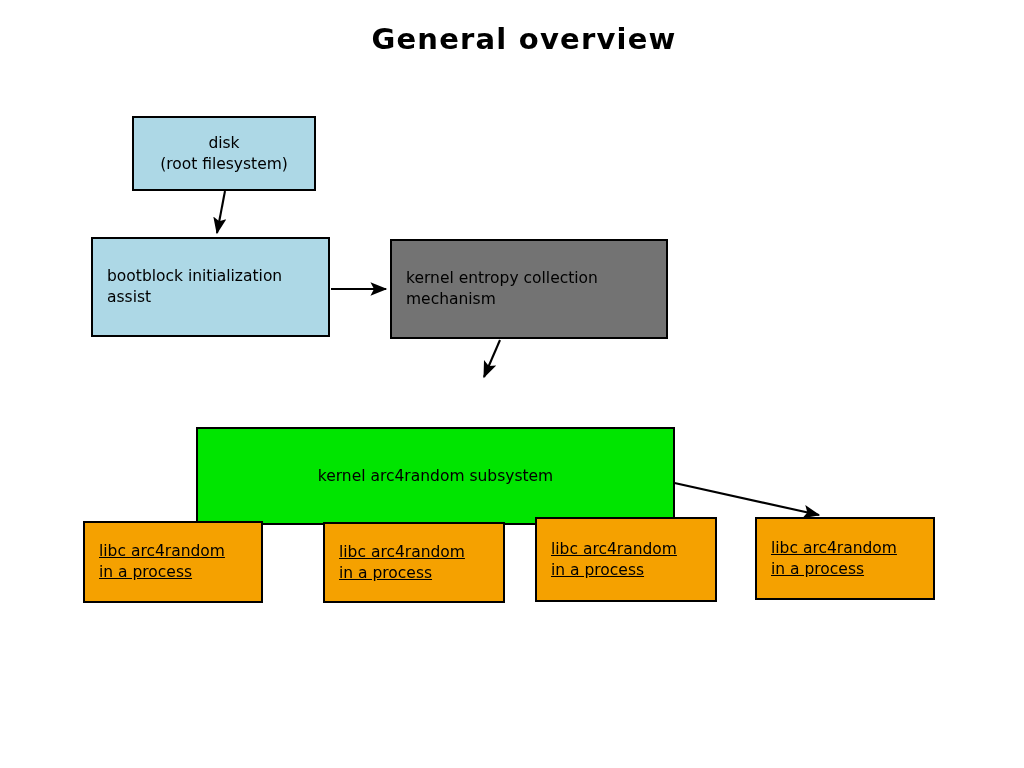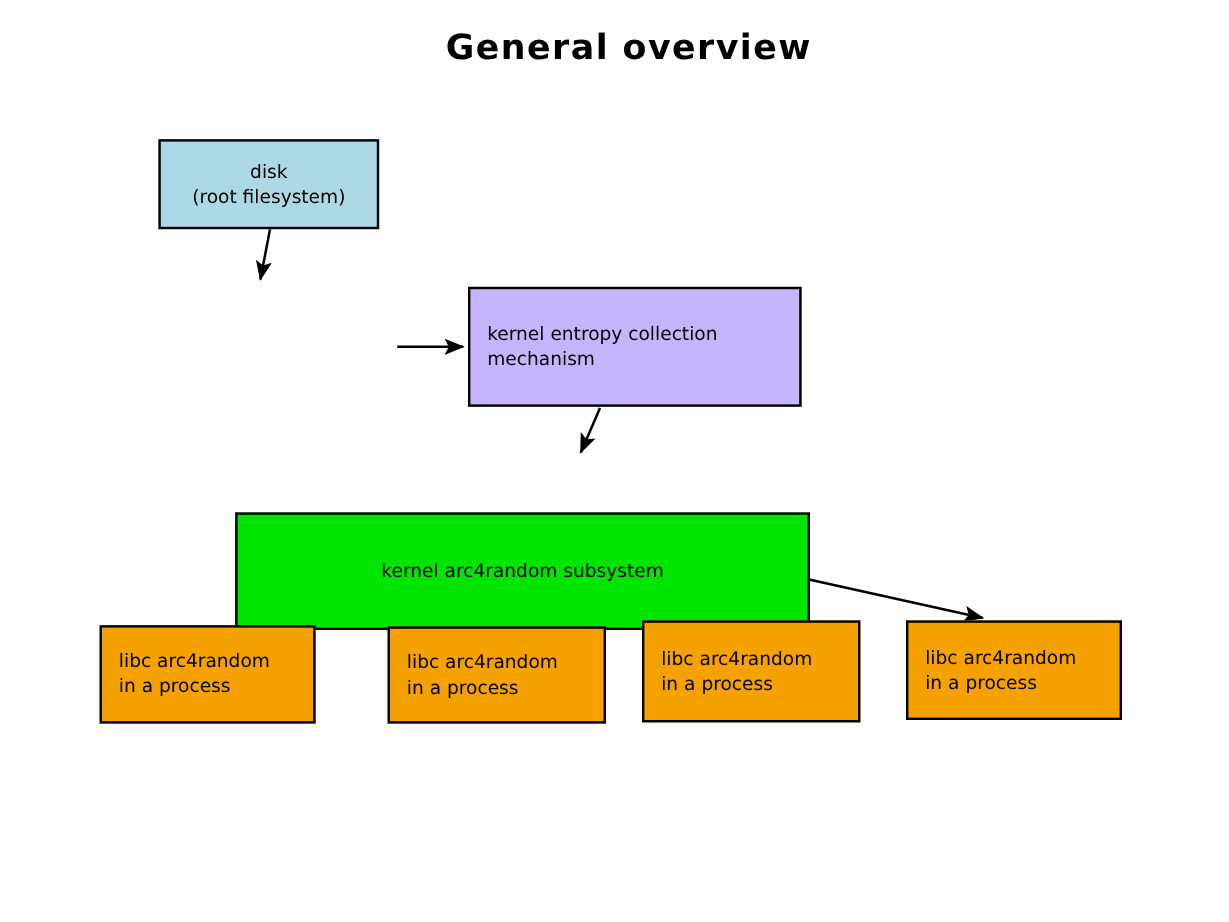--- a/index.html
+++ b/index.html
@@ -34,21 +34,21 @@
     display: flex;
     align-items: center;
     color: #000000;
     font-family: "DejaVu Sans", sans-serif;
     font-size: 15.5px;
     line-height: 1.35;
     white-space: pre-line;
   }
   .node.blue  { background: #add8e6; }
   .node.green { background: #00e500; }
-  .node.orange{ background: #f5a100; }
+  .node.orange{ background: #f5a100; text-decoration: underline; }
   .node.center { justify-content: center; text-align: center; }
   .node.left   { justify-content: flex-start; text-align: left; padding-left: 14px; }
   .node .lbl { display: block; }
 
   #edges {
     position: absolute;
     left: 0;
     top: 0;
     width: 1024px;
     height: 768px;
@@ -77,22 +77,26 @@
         <line x1="512" y1="480" x2="560" y2="515" marker-end="url(#arrowhead)"></line>
         <line x1="661" y1="480" x2="819" y2="515" marker-end="url(#arrowhead)"></line>
       </g>
   </svg>
 
   <div class="node blue center" style="left: 132px; top: 116px; width: 184px; height: 75px; background: rgb(173, 216, 230); border-color: rgb(0, 0, 0);">
     <span class="lbl">disk
 (root filesystem)</span>
   </div>
 
+  <div class="node blue left" style="left: 91px; top: 237px; width: 239px; height: 100px; background: rgb(173, 216, 230); border-color: rgb(0, 0, 0);">
+    <span class="lbl">bootblock initialization
+assist</span>
+  </div>
 
-  <div class="node green left" style="left: 390px; top: 239px; width: 278px; height: 100px; background: #c4b5fd; border-color: rgb(0, 0, 0);">
+  <div class="node green left" style="left: 390px; top: 239px; width: 278px; height: 100px; background: #737373; border-color: rgb(0, 0, 0);">
     <span class="lbl">kernel entropy collection
 mechanism</span>
   </div>
 
   <div class="node green center" style="left: 196px; top: 381px; width: 479px; height: 98px; background: rgb(0, 229, 0); border-color: rgb(0, 0, 0); margin-top: 46px;">
     <span class="lbl">kernel arc4random subsystem</span>
   </div>
 
   <div class="node orange left" style="left: 83px; top: 521px; width: 180px; height: 82px; background: rgb(245, 161, 0); border-color: rgb(0, 0, 0);">
     <span class="lbl">libc arc4random

